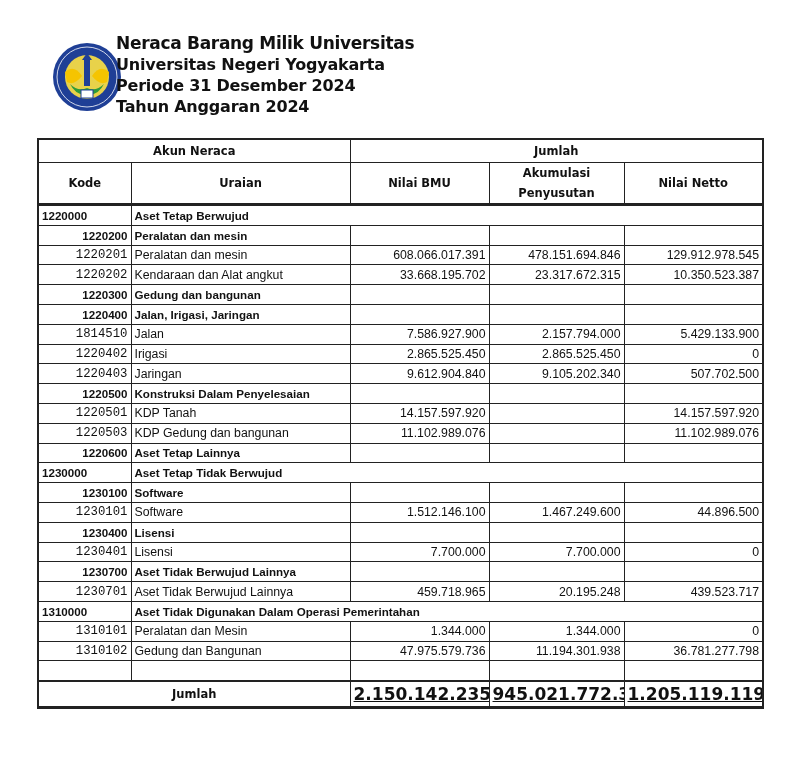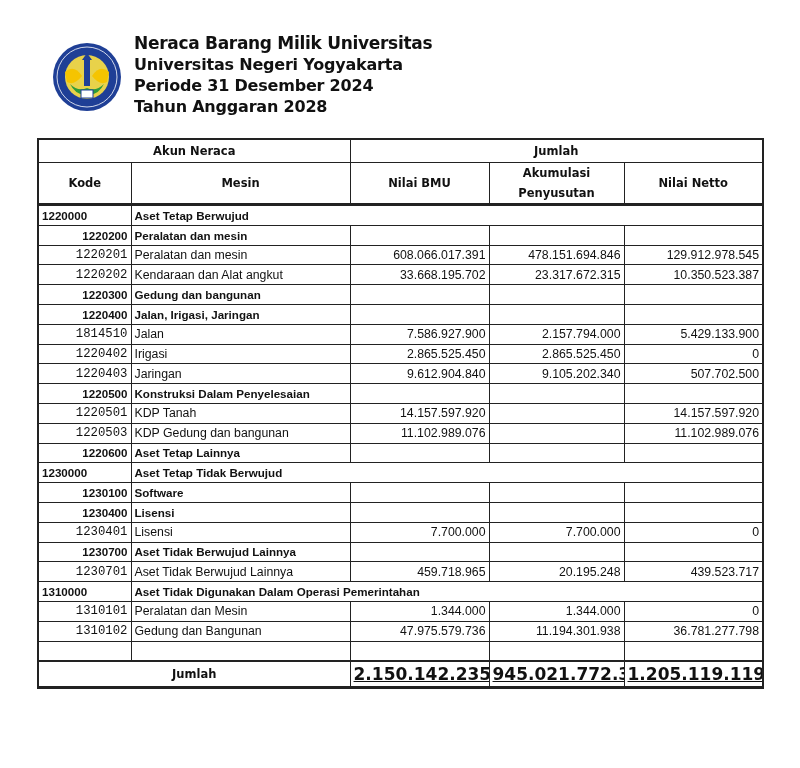--- a/index.html
+++ b/index.html
@@ -1,18 +1,18 @@
 <!DOCTYPE html>
 <html><head>
 <meta charset="utf-8">
 <style>
   html, body { margin:0; padding:0; background:#ffffff; }
   body { width:800px; height:768px; position:relative; overflow:hidden; font-family:"Liberation Sans", sans-serif; color:#111; }
   .logo { position:absolute; left:52px; top:42px; width:70px; height:70px; }
-  .titles { position:absolute; left:134px; top:32px; }
+  .titles { position:absolute; left:116px; top:32px; }
   .t1 { font-family:"DejaVu Sans", sans-serif; font-weight:bold; font-size:17px; letter-spacing:-0.3px; line-height:22px; }
   .t2 { font-family:"DejaVu Sans", sans-serif; font-weight:bold; font-size:16px; line-height:21px; letter-spacing:-0.2px; }
   table { position:absolute; left:37px; top:138px; border-collapse:collapse; table-layout:fixed; width:725px; }
   td, th { border:1px solid #222; padding:0 3px; height:18.8px; font-size:12.3px; white-space:nowrap; overflow:hidden; }
   th { font-family:"DejaVu Sans", sans-serif; font-weight:bold; font-size:11.5px; text-align:center; }
   .hdr1 th { height:22px; border-top:2px solid #222; }
   .hdr2 th { height:38px; border-bottom:3px solid #222; line-height:20px; }
   .outer-l { border-left:2px solid #222; }
   .outer-r { border-right:2px solid #222; }
   .num { text-align:right; }
@@ -36,39 +36,39 @@
   <path d="M18 42 Q26 50 35 46 Q44 50 52 42 Q46 54 35 52 Q24 54 18 42 Z" fill="#2e9b3a"></path>
   <rect x="32" y="18" width="6" height="26" fill="#1f3f96"></rect>
   <path d="M30 18 L35 11 L40 18 Z" fill="#1f3f96"></path>
   <rect x="29" y="48" width="12" height="8" fill="#ffffff" stroke="#1f3f96" stroke-width="1"></rect>
 </svg>
 
 <div class="titles">
   <div class="t1">Neraca Barang Milik Universitas</div>
   <div class="t2">Universitas Negeri Yogyakarta</div>
   <div class="t2">Periode 31 Desember 2024</div>
-  <div class="t2">Tahun Anggaran 2028</div>
+  <div class="t2">Tahun Anggaran 2024</div>
 </div>
 
 <table>
   <colgroup>
     <col style="width:93px">
       <col style="width:219px">
       <col style="width:139px">
       <col style="width:135px">
       <col style="width:139px">
   </colgroup>
   <thead>
     <tr class="hdr1">
       <th class="outer-l" colspan="2">Akun Neraca</th>
       <th class="outer-r" colspan="3">Jumlah</th>
     </tr>
     <tr class="hdr2">
       <th class="outer-l">Kode</th>
-      <th>Mesin</th>
+      <th>Uraian</th>
       <th>Nilai BMU</th>
       <th><span>Akumulasi</span><br><span>Penyusutan</span></th>
       <th class="outer-r">Nilai Netto</th>
     </tr>
   </thead>
   <tbody id="tbody">
       <tr>
         <td class="code-l b outer-l">1220000</td>
         <td class="b span-row" colspan="4">Aset Tetap Berwujud</td>
       </tr>
@@ -159,20 +159,27 @@
       <tr>
         <td class="code-l b outer-l">1230000</td>
         <td class="b span-row" colspan="4">Aset Tetap Tidak Berwujud</td>
       </tr>
       <tr>
         <td class="code b outer-l">1230100</td>
         <td class="b">Software</td>
         <td class="num"></td>
         <td class="num"></td>
         <td class="num outer-r"></td>
+      </tr>
+      <tr>
+        <td class="code outer-l">1230101</td>
+        <td class="">Software</td>
+        <td class="num">1.512.146.100</td>
+        <td class="num">1.467.249.600</td>
+        <td class="num outer-r">44.896.500</td>
       </tr>
       <tr>
         <td class="code b outer-l">1230400</td>
         <td class="b">Lisensi</td>
         <td class="num"></td>
         <td class="num"></td>
         <td class="num outer-r"></td>
       </tr>
       <tr>
         <td class="code outer-l">1230401</td>

